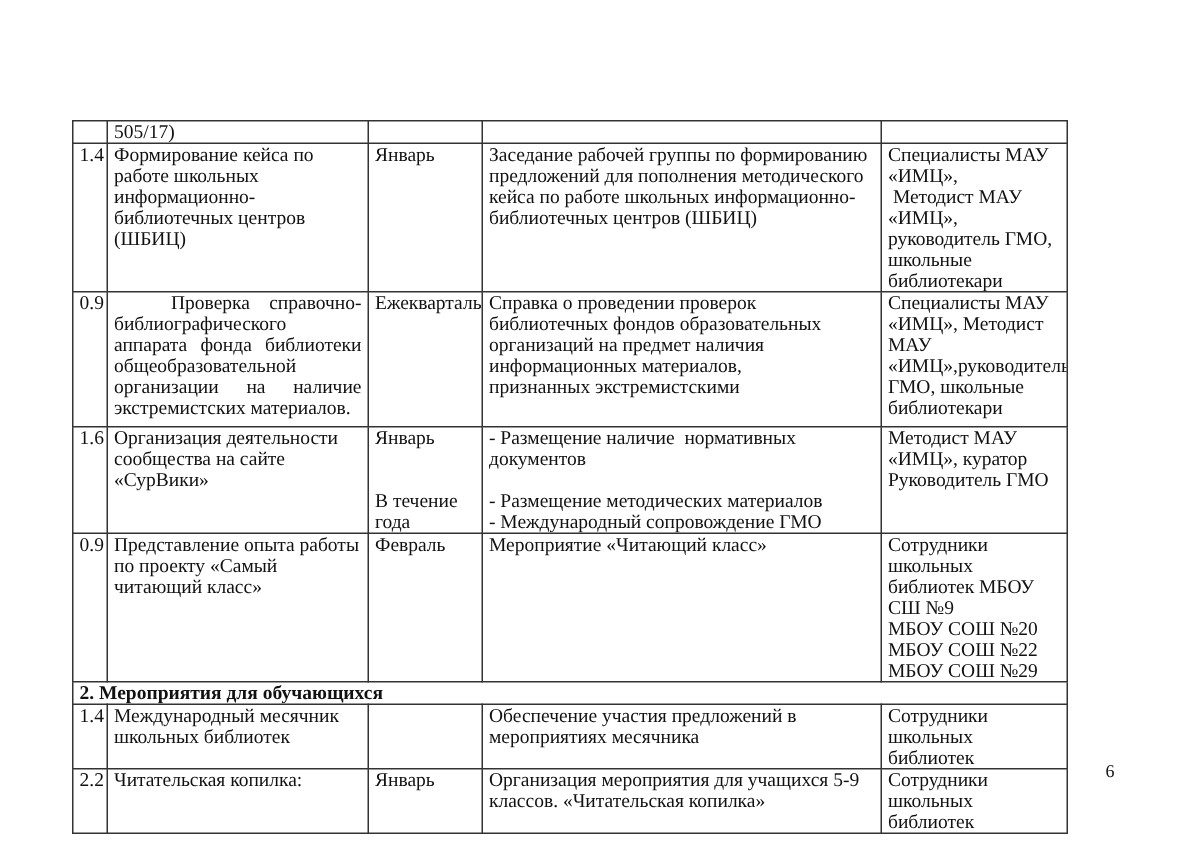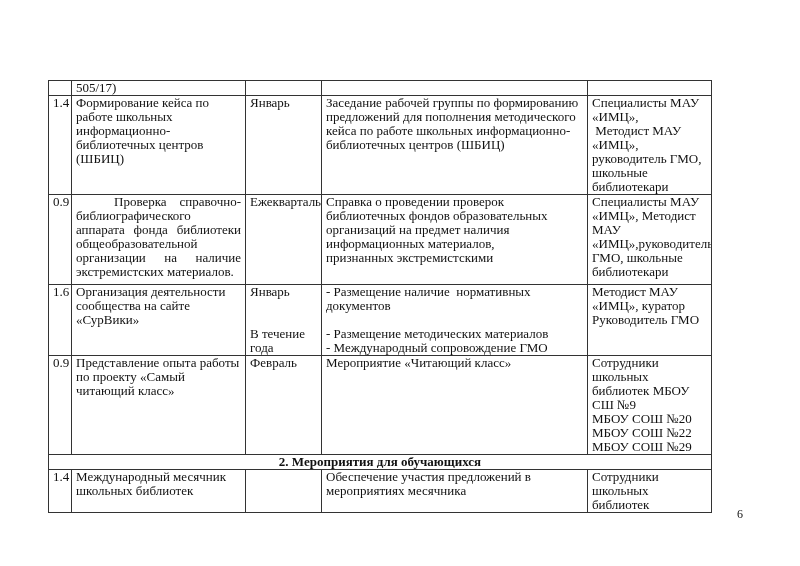--- a/index.html
+++ b/index.html
@@ -22,21 +22,21 @@
       padding: 0 4px;
       overflow: hidden;
     }
     .page-table .col-num { width: 23px; }
     .page-table .col-title { width: 174px; }
     .page-table .col-date { width: 76px; }
     .page-table .col-desc { width: 266px; }
     .page-table .col-resp { width: 124px; }
     .justify { text-align: justify; text-align-last: left; }
     .indent { text-indent: 38px; margin-top: 16px; }
-    .section-row td { font-weight: bold; padding-left: 4px; text-align: center; }
+    .section-row td { font-weight: bold; padding-left: 4px; }
     .line { display: block; white-space: pre-wrap; }
     .gap { display: block; height: 14px; }
     .page-number {
       position: absolute; left: 737px; top: 507px;
       font-size: 12px;
     }
   </style>
 </head>
 <body>
 
@@ -133,16 +133,23 @@
   </tr>
 
   <tr style="height:39px">
     <td>1.4</td>
     <td>Международный месячник школьных библиотек</td>
     <td></td>
     <td>Обеспечение участия предложений в мероприятиях месячника</td>
     <td>Сотрудники школьных библиотек</td>
   </tr>
 
+  <tr style="height:28px">
+    <td>2.2</td>
+    <td>Читательская копилка:</td>
+    <td>Январь</td>
+    <td>Организация мероприятия для учащихся 5-9 классов. «Читательская копилка»</td>
+    <td>Сотрудники школьных библиотек</td>
+  </tr>
 </tbody>
   </table>
 
 <div class="page-number">6</div>
 
 </body></html>

